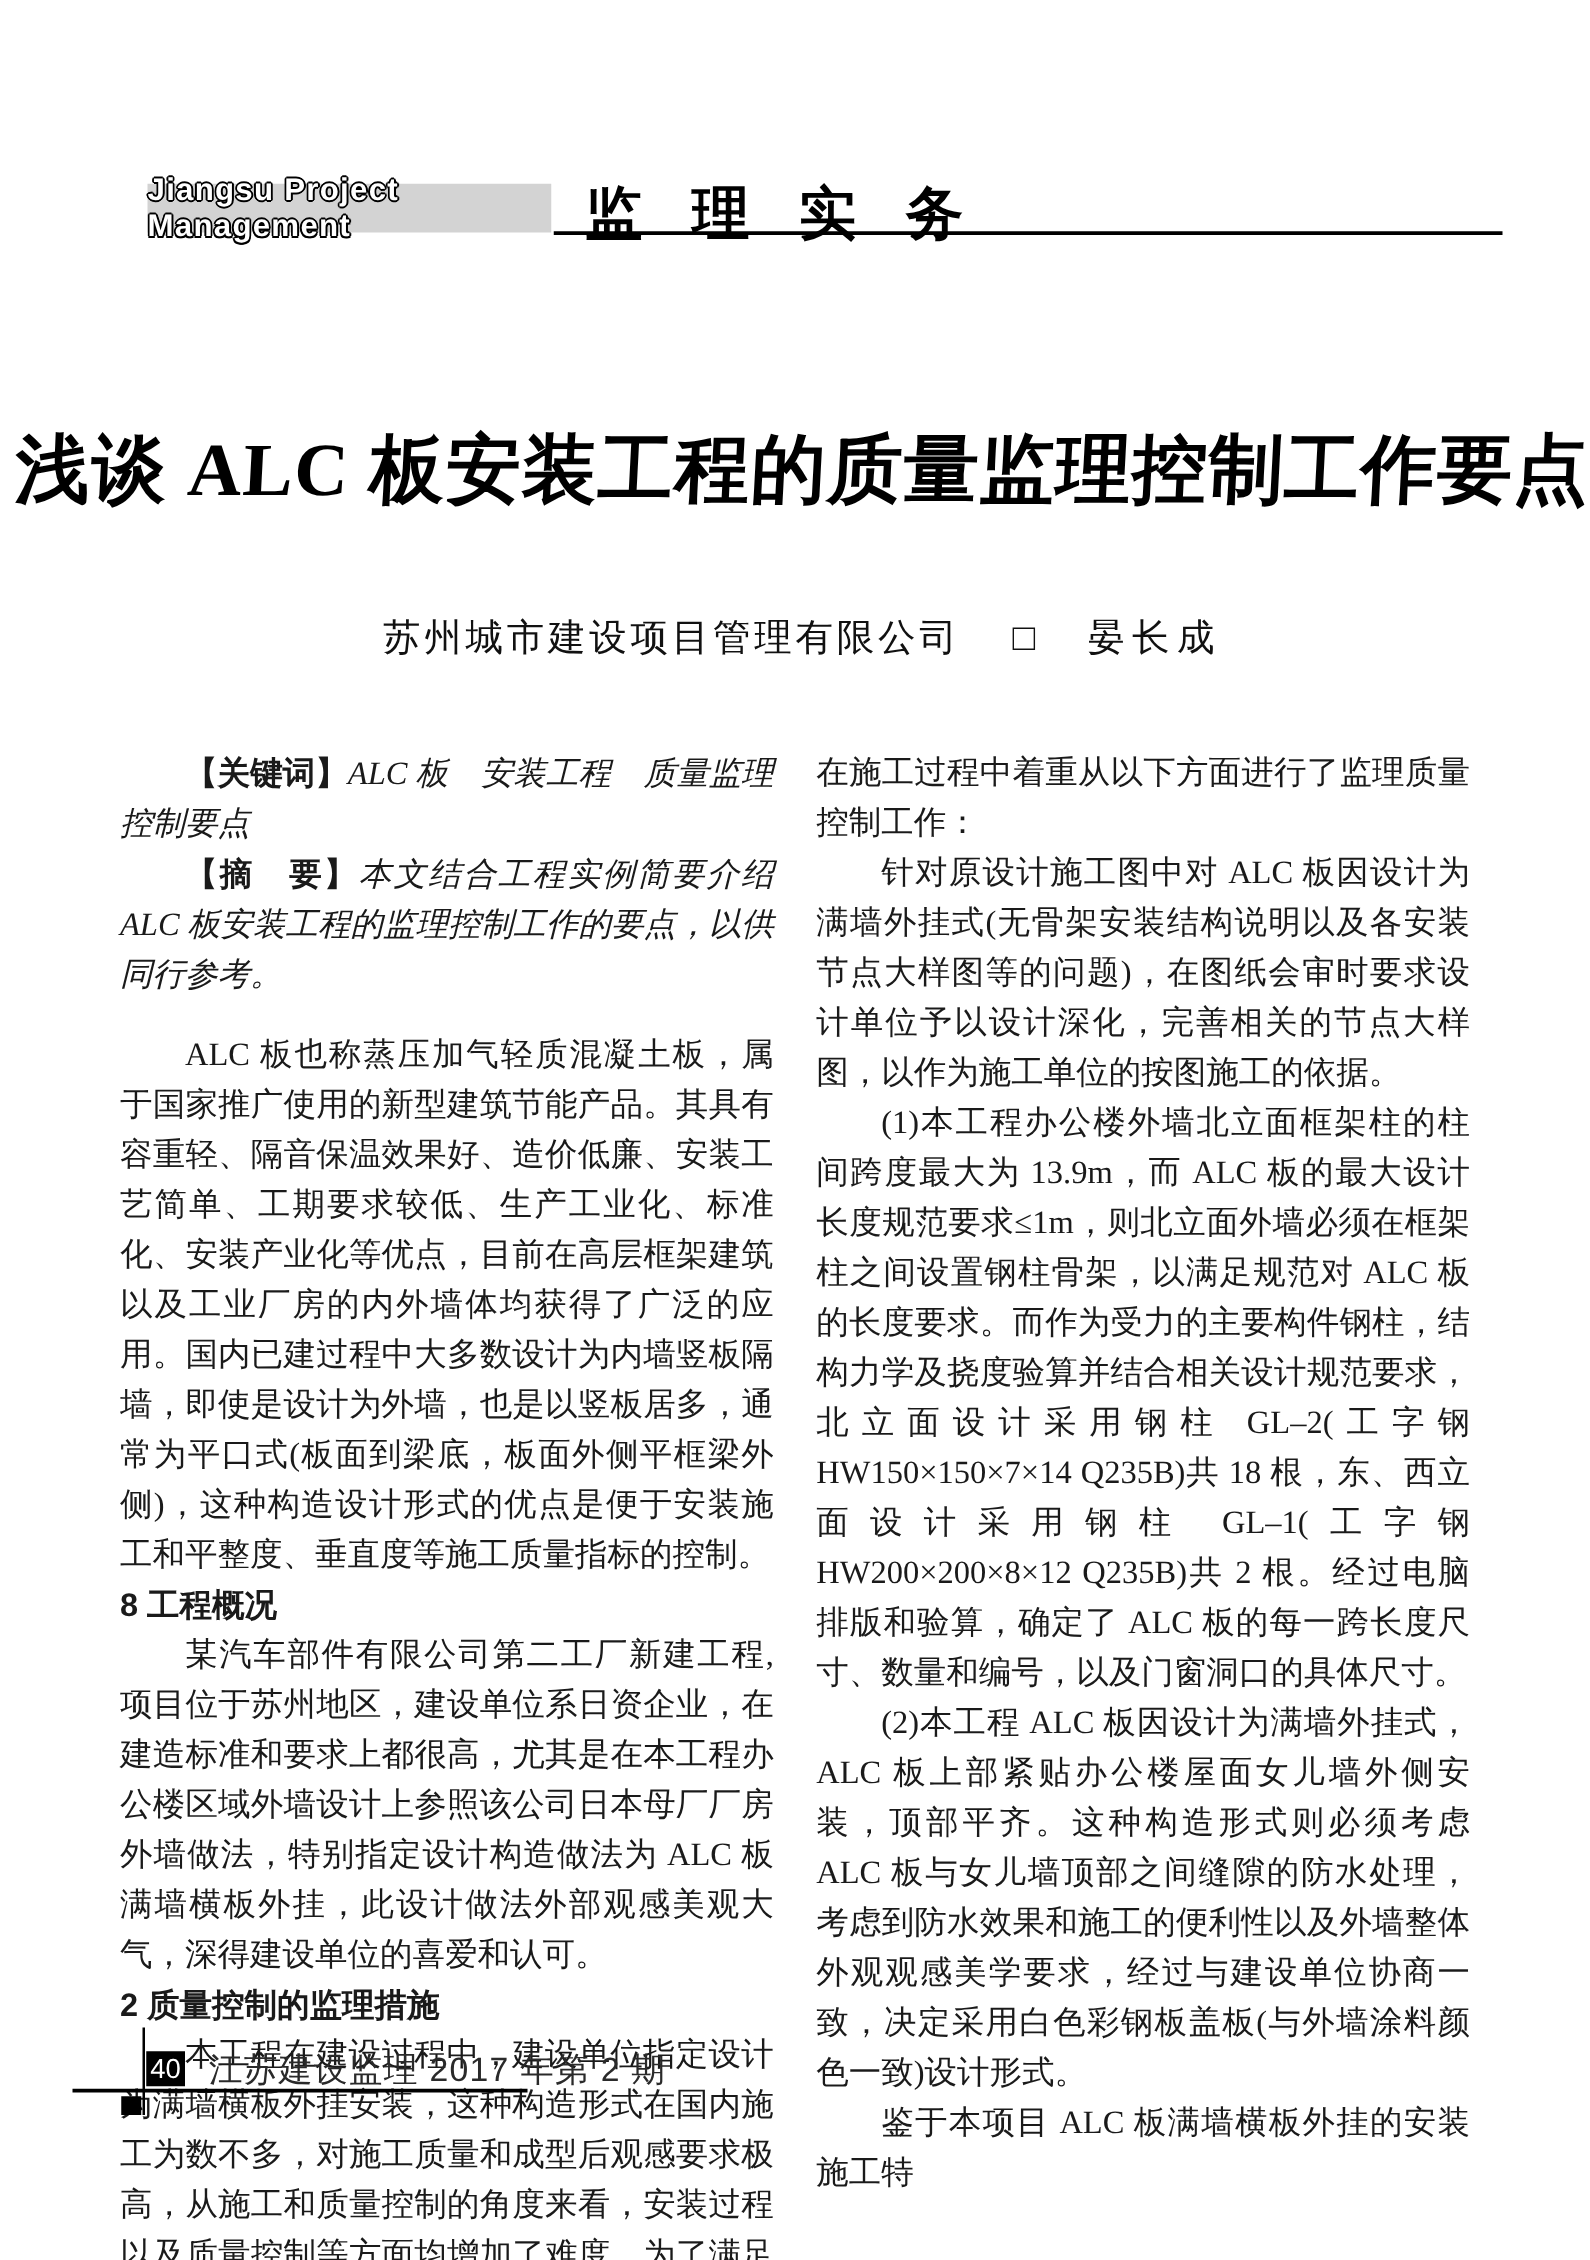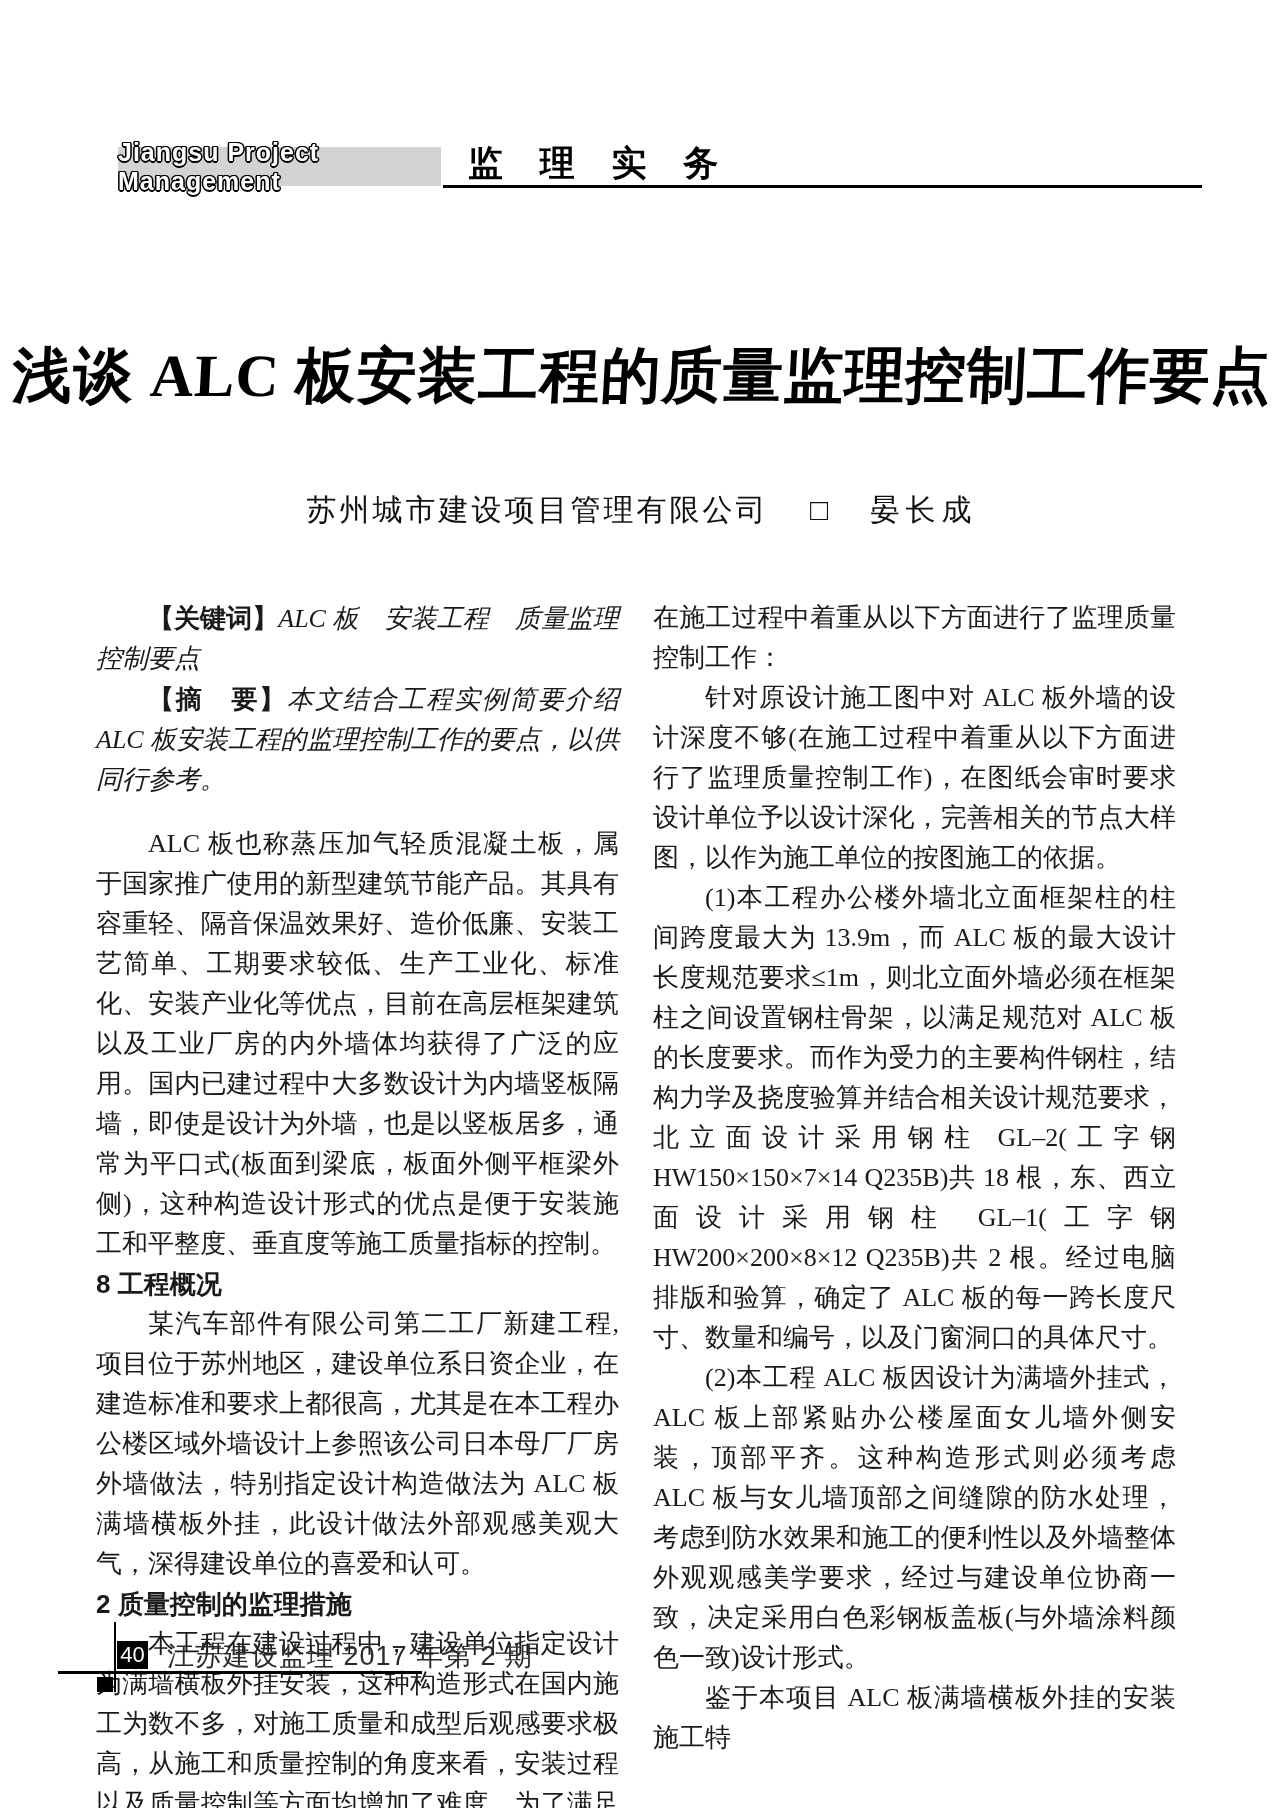--- a/index.html
+++ b/index.html
@@ -27,21 +27,21 @@
     font-size: 25px;
     font-weight: bold;
     color: #ffffff;
     letter-spacing: 1px;
     text-shadow: -1.5px 0 #000, 1.5px 0 #000, 0 -1.5px #000, 0 1.5px #000,
                  -1px -1px #000, 1px 1px #000, -1px 1px #000, 1px -1px #000;
   }
   .section-title {
     position: absolute;
     left: 468px; top: 140px;
-    font-size: 35px;
+    font-size: 46px;
     font-weight: bold;
     letter-spacing: 14px;
     color: #000;
   }
   .header-rule {
     position: absolute;
     left: 443px; top: 185px;
     width: 759px; height: 3px;
     background: #000;
   }
@@ -163,21 +163,21 @@
       <p class="kai indent"><span class="label-bold">【摘　要】</span><span>本文结合工程实例简要介绍 ALC 板安装工程的监理控制工作的要点，以供同行参考。</span></p>
       <p class="indent gap-top">ALC 板也称蒸压加气轻质混凝土板，属于国家推广使用的新型建筑节能产品。其具有容重轻、隔音保温效果好、造价低廉、安装工艺简单、工期要求较低、生产工业化、标准化、安装产业化等优点，目前在高层框架建筑以及工业厂房的内外墙体均获得了广泛的应用。国内已建过程中大多数设计为内墙竖板隔墙，即使是设计为外墙，也是以竖板居多，通常为平口式(板面到梁底，板面外侧平框梁外侧)，这种构造设计形式的优点是便于安装施工和平整度、垂直度等施工质量指标的控制。</p>
       <h3 class="h-bold">8 工程概况</h3>
       <p class="indent">某汽车部件有限公司第二工厂新建工程, 项目位于苏州地区，建设单位系日资企业，在建造标准和要求上都很高，尤其是在本工程办公楼区域外墙设计上参照该公司日本母厂厂房外墙做法，特别指定设计构造做法为 ALC 板满墙横板外挂，此设计做法外部观感美观大气，深得建设单位的喜爱和认可。</p>
       <h3 class="h-bold">2 质量控制的监理措施</h3>
       <p class="indent">本工程在建设过程中，建设单位指定设计为满墙横板外挂安装，这种构造形式在国内施工为数不多，对施工质量和成型后观感要求极高，从施工和质量控制的角度来看，安装过程以及质量控制等方面均增加了难度。为了满足建设单位要求，达到设计效果，我们</p>
     </div>
 
     <div class="col">
       <p>在施工过程中着重从以下方面进行了监理质量控制工作：</p>
-      <p class="indent">针对原设计施工图中对 ALC 板外墙的设计深度不够(在施工过程中着重从以下方面进行了监理质量控制工作)，在图纸会审时要求设计单位予以设计深化，完善相关的节点大样图，以作为施工单位的按图施工的依据。</p>
+      <p class="indent">针对原设计施工图中对 ALC 板因设计为满墙外挂式(无骨架安装结构说明以及各安装节点大样图等的问题)，在图纸会审时要求设计单位予以设计深化，完善相关的节点大样图，以作为施工单位的按图施工的依据。</p>
       <p class="indent">(1)本工程办公楼外墙北立面框架柱的柱间跨度最大为 13.9m，而 ALC 板的最大设计长度规范要求≤1m，则北立面外墙必须在框架柱之间设置钢柱骨架，以满足规范对 ALC 板的长度要求。而作为受力的主要构件钢柱，结构力学及挠度验算并结合相关设计规范要求，北立面设计采用钢柱 GL–2(工字钢 HW150×150×7×14 Q235B)共 18 根，东、西立面设计采用钢柱 GL–1(工字钢 HW200×200×8×12 Q235B)共 2 根。经过电脑排版和验算，确定了 ALC 板的每一跨长度尺寸、数量和编号，以及门窗洞口的具体尺寸。</p>
       <p class="indent">(2)本工程 ALC 板因设计为满墙外挂式，ALC 板上部紧贴办公楼屋面女儿墙外侧安装，顶部平齐。这种构造形式则必须考虑 ALC 板与女儿墙顶部之间缝隙的防水处理，考虑到防水效果和施工的便利性以及外墙整体外观观感美学要求，经过与建设单位协商一致，决定采用白色彩钢板盖板(与外墙涂料颜色一致)设计形式。</p>
       <p class="indent">鉴于本项目 ALC 板满墙横板外挂的安装施工特</p>
     </div>
 
   </div>
 
   <div class="footer-vline"></div>
   <div class="page-num-box">40</div>
   <div class="journal-text">江苏建设监理 2017 年第 2 期</div>

